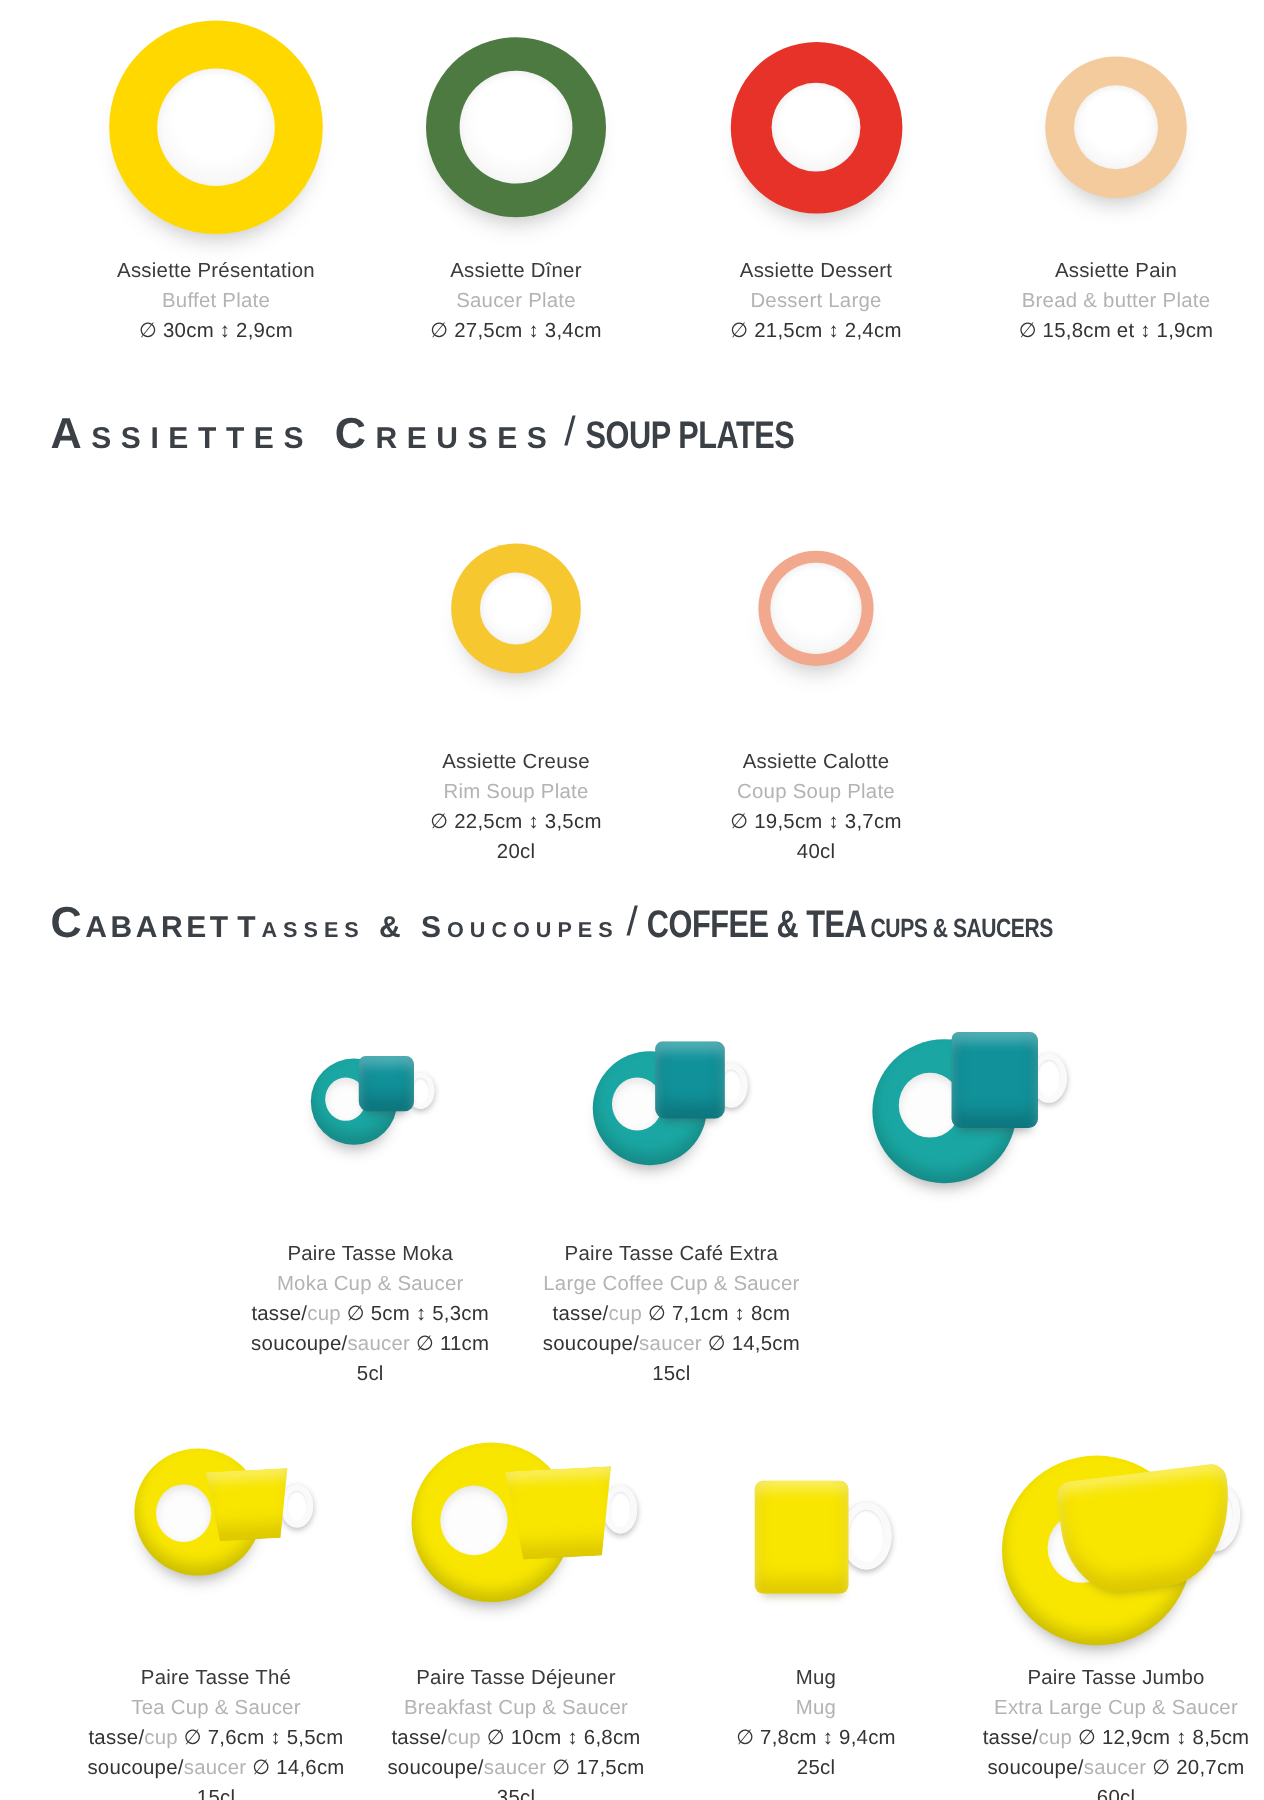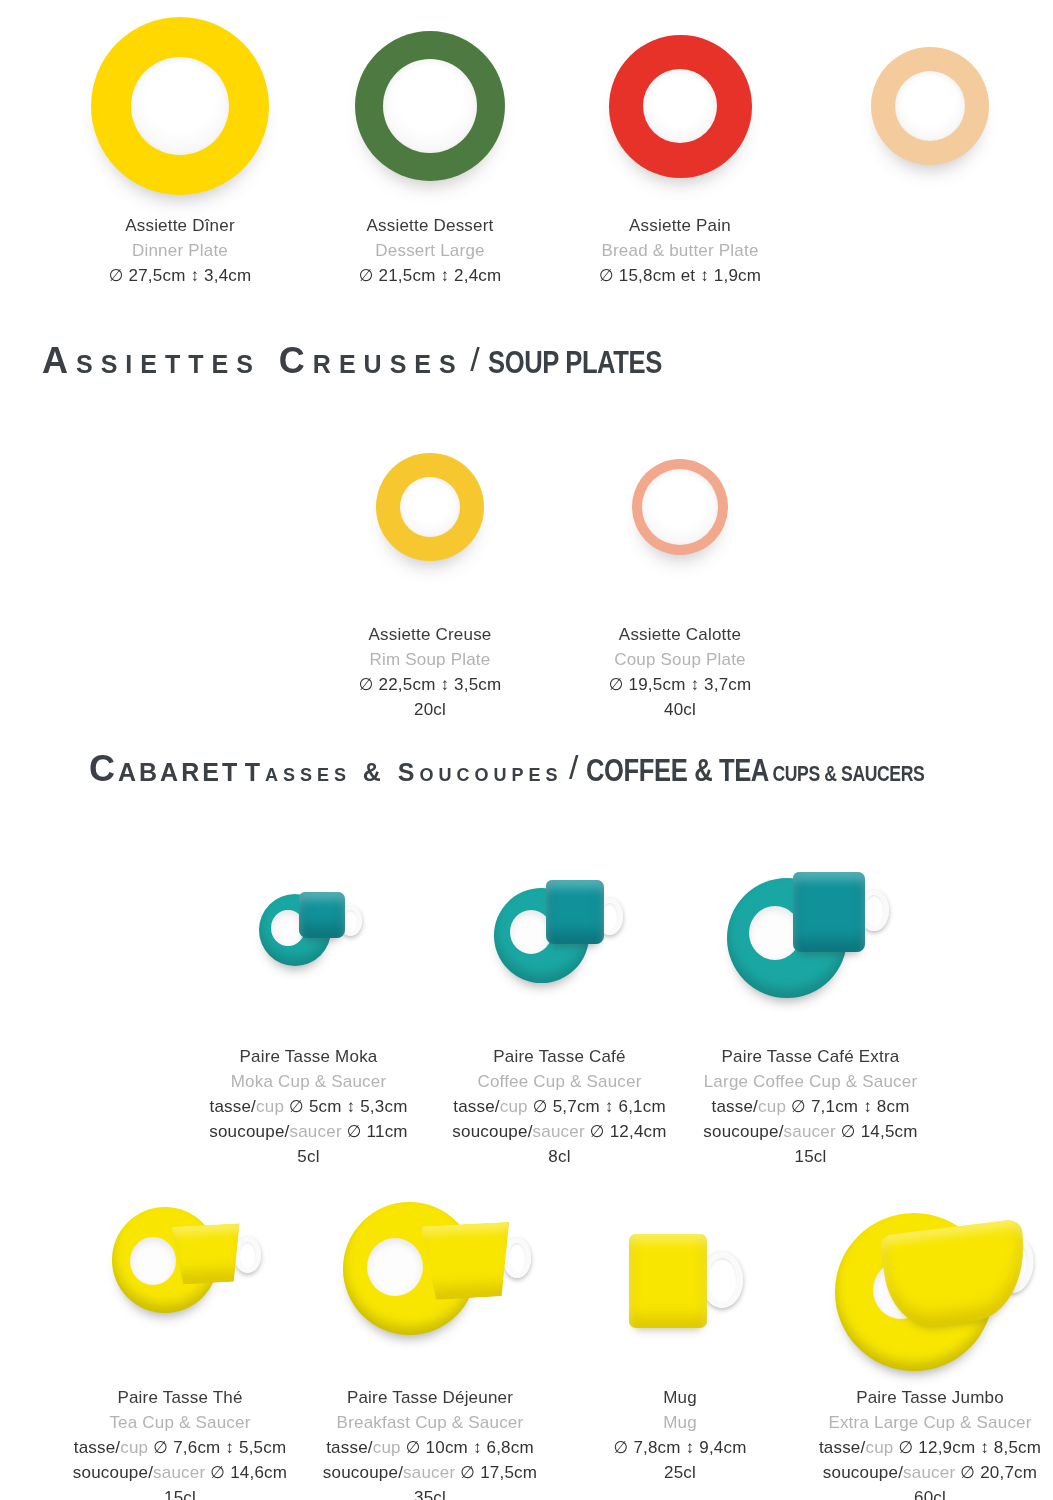--- a/index.html
+++ b/index.html
@@ -2,21 +2,21 @@
 <html><head>
 <meta charset="utf-8">
 <style>
   html,body{margin:0;padding:0;background:#ffffff;}
   .page{position:relative;width:1053px;height:1500px;background:#ffffff;overflow:hidden;
         font-family:"Liberation Sans","DejaVu Sans",sans-serif;color:#333;}
   .row{position:absolute;display:flex;}
   .row4{left:55px;width:1000px;}
   .row4 .cell{width:250px;display:flex;flex-direction:column;align-items:center;}
   .row3{left:183px;width:760px;}
-  .row3 .cell{width:251px;display:flex;flex-direction:column;align-items:center;margin-top:12px;}
+  .row3 .cell{width:251px;display:flex;flex-direction:column;align-items:center;}
   .img-cell{justify-content:center;height:100%;}
   .img-row .cell{justify-content:center;}
   .img-row.align-end .cell{justify-content:flex-end;}
 
   
   .label-cell div{text-align:center;font-size:17px;line-height:25px;letter-spacing:.2px;}
   .name{color:#3a3a3a;}
   .en{color:#b3b3b3;}
   .dims{color:#333333;}
   .gray{color:#b3b3b3;}
@@ -76,22 +76,27 @@
     </div>
     <div class="cell img-cell">
       <div class="plate" style="width: 118px; height: 118px; background-color: rgb(243, 203, 157);">
         <div class="plate-center" style="inset:20%;"></div>
       </div>
     </div>
   </div>
 
   <div class="row row4" style="top:213px;">
     <div class="cell label-cell">
+      <div class="name">Assiette Présentation</div>
+      <div class="en">Buffet Plate</div>
+      <div class="dims">∅ 30cm ↕ 2,9cm</div>
+    </div>
+    <div class="cell label-cell">
       <div class="name">Assiette Dîner</div>
-      <div class="en">Dinner Plate</div>
+      <div class="en">Saucer Plate</div>
       <div class="dims">∅ 27,5cm ↕ 3,4cm</div>
     </div>
     <div class="cell label-cell">
       <div class="name">Assiette Dessert</div>
       <div class="en">Dessert Large</div>
       <div class="dims">∅ 21,5cm ↕ 2,4cm</div>
     </div>
     <div class="cell label-cell">
       <div class="name">Assiette Pain</div>
       <div class="en">Bread &amp; butter Plate</div>
@@ -129,21 +134,21 @@
     </div>
     <div class="cell label-cell">
       <div class="name">Assiette Calotte</div>
       <div class="en">Coup Soup Plate</div>
       <div class="dims">∅ 19,5cm ↕ 3,7cm</div>
       <div class="dims">40cl</div>
     </div>
     <div class="cell label-cell"></div>
   </div>
 
-  <div class="heading" style="top:748px;margin-left:47px;">
+  <div class="heading" style="top:748px;">
     <span class="h-fr big">Cabaret</span>
     <span class="h-fr sub">Tasses &amp; Soucoupes</span>
     <span class="h-sep">/</span><span class="h-en-wrap"><span class="h-en">COFFEE &amp; TEA</span> <span class="h-en sub">CUPS &amp; SAUCERS</span></span>
   </div>
 
   <div class="row row3 img-row align-end" style="top:858px;height:128px;">
     <div class="cell img-cell">
       <div class="cupset" style="width:112px;height:94px;margin-bottom:26px;">
         <div class="saucer" style="left: 6px; top: 16px; width: 72px; height: 72px; background-color: rgb(26, 167, 163);">
           <div class="saucer-hole" style="left:12px;top:16px;width:34px;height:36px;"></div>
@@ -174,27 +179,20 @@
 
   <div class="row row3" style="top:1032px;">
     <div class="cell label-cell">
       <div class="name">Paire Tasse Moka</div>
       <div class="en">Moka Cup &amp; Saucer</div>
       <div class="dims"><span>tasse/</span><span class="gray">cup</span> <span>∅ 5cm ↕ 5,3cm</span></div>
       <div class="dims"><span>soucoupe/</span><span class="gray">saucer</span> <span>∅ 11cm</span></div>
       <div class="dims">5cl</div>
     </div>
     <div class="cell label-cell">
-      <div class="name">Paire Tasse Café</div>
-      <div class="en">Coffee Cup &amp; Saucer</div>
-      <div class="dims"><span>tasse/</span><span class="gray">cup</span> <span>∅ 5,7cm ↕ 6,1cm</span></div>
-      <div class="dims"><span>soucoupe/</span><span class="gray">saucer</span> <span>∅ 12,4cm</span></div>
-      <div class="dims">8cl</div>
-    </div>
-    <div class="cell label-cell">
       <div class="name">Paire Tasse Café Extra</div>
       <div class="en">Large Coffee Cup &amp; Saucer</div>
       <div class="dims"><span>tasse/</span><span class="gray">cup</span> <span>∅ 7,1cm ↕ 8cm</span></div>
       <div class="dims"><span>soucoupe/</span><span class="gray">saucer</span> <span>∅ 14,5cm</span></div>
       <div class="dims">15cl</div>
     </div>
   </div>
 
   <div class="row row4 img-row align-end" style="top:1200px;height:145px;">
     <div class="cell img-cell">

